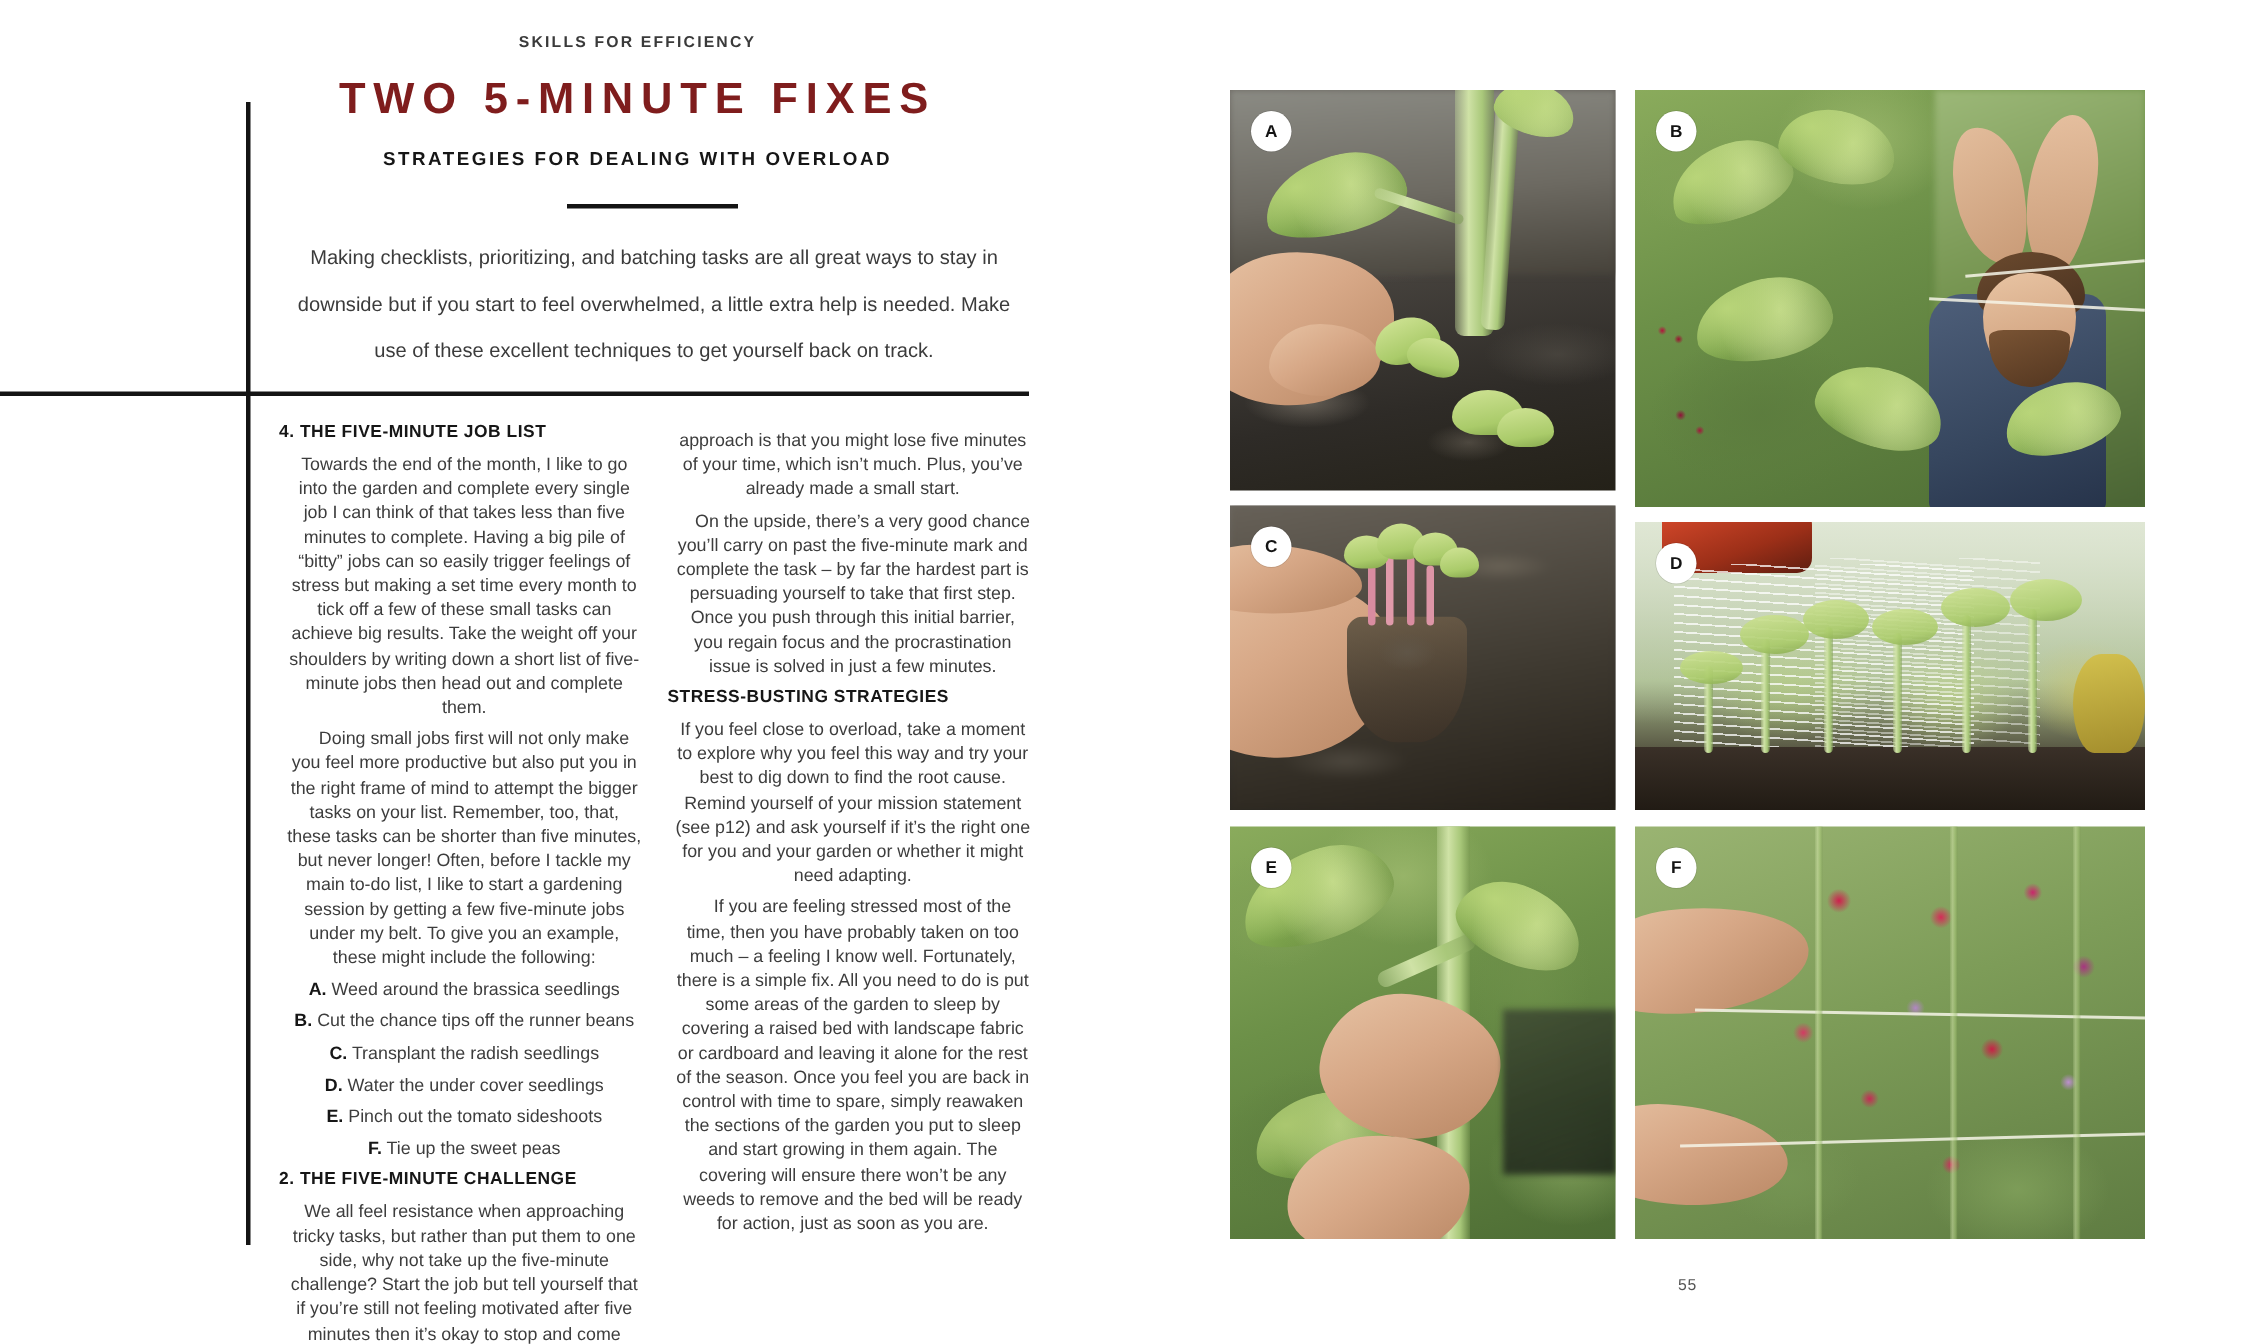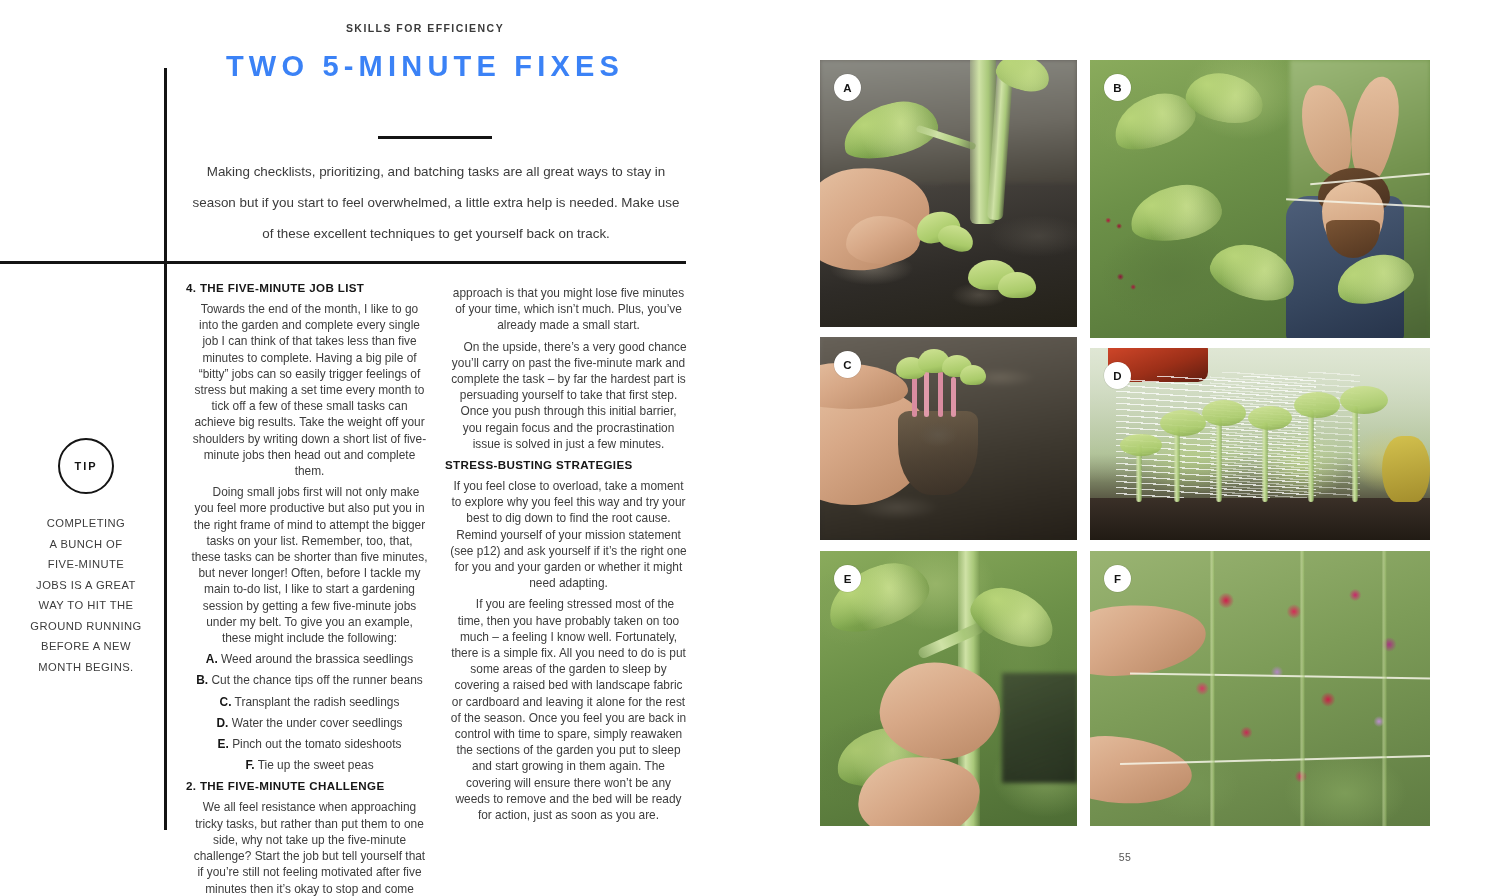--- a/index.html
+++ b/index.html
@@ -54,21 +54,21 @@
   }
 
   .title {
     position: absolute;
     left: 165px; top: 50px;
     width: 520px;
     text-align: center;
     font-size: 29px;
     font-weight: 700;
     letter-spacing: 5.2px;
-    color: #3b82f6;
+    color: #7f1d1d;
   }
   .subtitle {
     position: absolute;
     left: 165px; top: 99px;
     width: 520px;
     text-align: center;
     font-size: 12.5px;
     font-weight: 700;
     letter-spacing: 1.7px;
     color: #161616;
@@ -316,37 +316,25 @@
 <div id="page">
 
   <div class="left-page">
 
     <div class="running-head">SKILLS FOR EFFICIENCY</div>
 
     <div class="v-rule"></div>
     <div class="h-rule"></div>
 
     <div class="title">TWO 5-MINUTE FIXES</div>
+    <div class="subtitle">STRATEGIES FOR DEALING WITH OVERLOAD</div>
     <div class="title-rule"></div>
 
-    <div class="intro">Making checklists, prioritizing, and batching tasks are all great ways to stay in season but if you start to feel overwhelmed, a little extra help is needed. Make use of these excellent techniques to get yourself back on track.</div>
-
-    <div class="tip-block">
-      <div class="tip-circle">
-        <span>TIP</span>
-      </div>
-      <div class="tip-text">COMPLETING
-A BUNCH OF
-FIVE-MINUTE
-JOBS IS A GREAT
-WAY TO HIT THE
-GROUND RUNNING
-BEFORE A NEW
-MONTH BEGINS.</div>
-    </div>
+    <div class="intro">Making checklists, prioritizing, and batching tasks are all great ways to stay in downside but if you start to feel overwhelmed, a little extra help is needed. Make use of these excellent techniques to get yourself back on track.</div>
+
 
     <div class="col col-1">
       <h3>4. THE FIVE-MINUTE JOB LIST</h3>
       <p>Towards the end of the month, I like to go into the garden and complete every single job I can think of that takes less than five minutes to complete. Having a big pile of “bitty” jobs can so easily trigger feelings of stress but making a set time every month to tick off a few of these small tasks can achieve big results. Take the weight off your shoulders by writing down a short list of five-minute jobs then head out and complete them.</p>
       <p class="indent">Doing small jobs first will not only make you feel more productive but also put you in the right frame of mind to attempt the bigger tasks on your list. Remember, too, that, these tasks can be shorter than five minutes, but never longer! Often, before I tackle my main to-do list, I like to start a gardening session by getting a few five-minute jobs under my belt. To give you an example, these might include the following:</p>
 
       <p class="list-line">
         <b>A.</b>
         <span>Weed around the brassica seedlings</span>
       </p>

